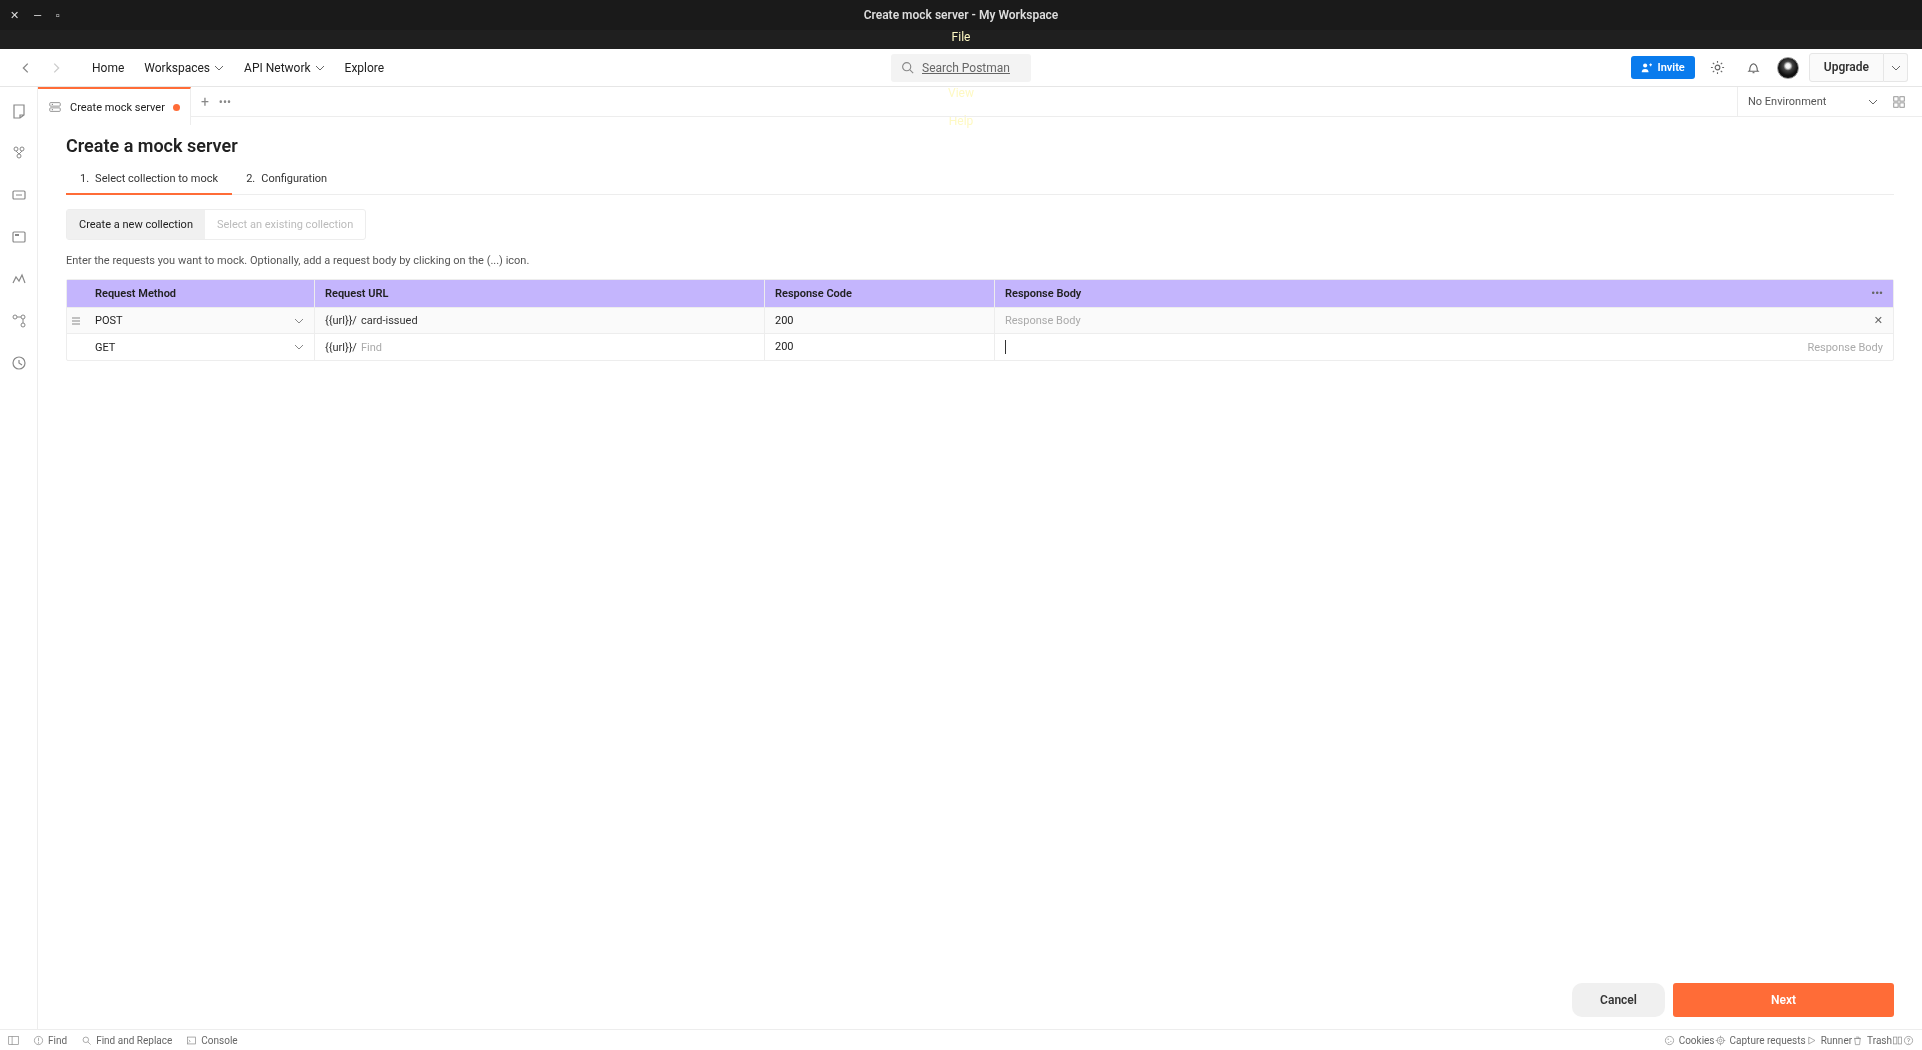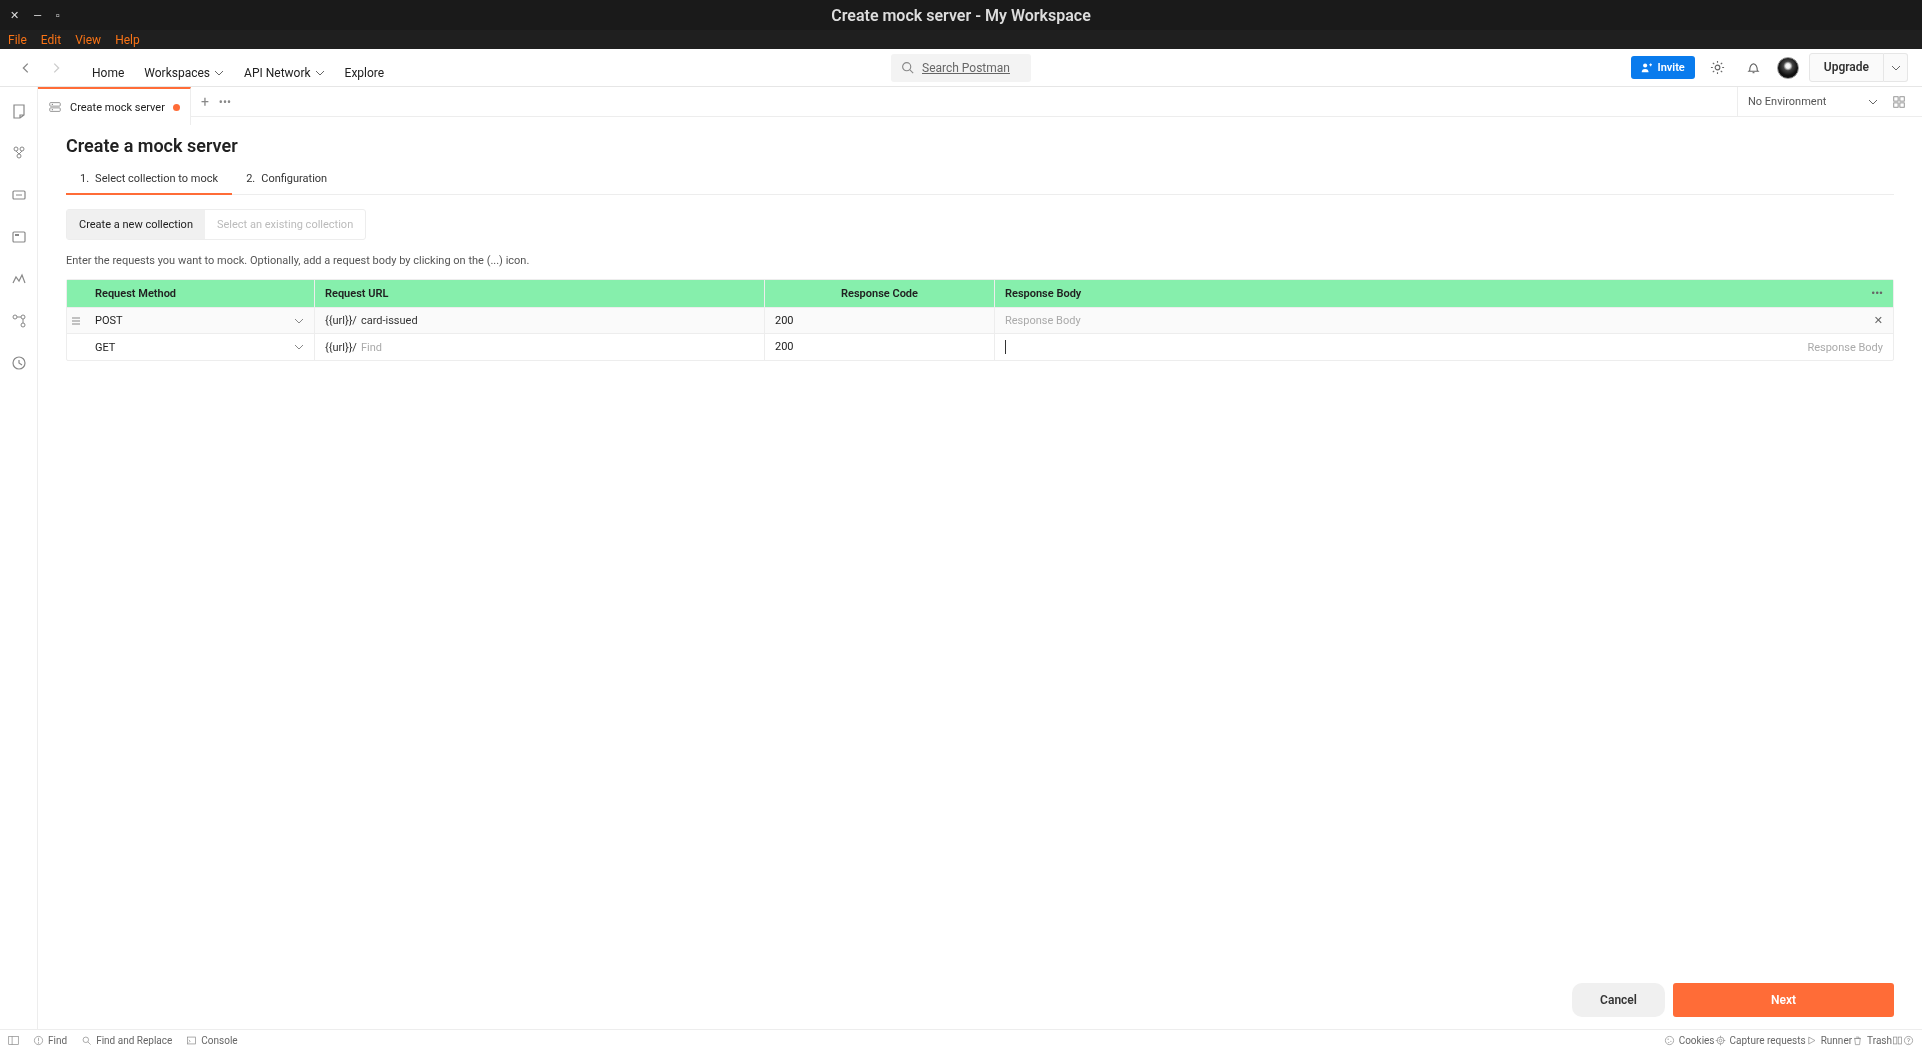--- a/index.html
+++ b/index.html
@@ -1,24 +1,24 @@
 <!DOCTYPE html>
 <html><head>
 <meta charset="utf-8">
 <style>
 * { box-sizing: border-box; margin: 0; padding: 0; }
 html, body { width: 1922px; height: 1050px; font-family: -apple-system, BlinkMacSystemFont, "Segoe UI", Roboto, Arial, sans-serif; color: #212121; background: #fff; overflow: hidden; }
 .titlebar { height: 30px; background: #1a1a1a; display: flex; align-items: center; color: #ddd; font-size: 12px; position: relative; }
 .titlebar .wincontrols { display: flex; align-items: center; gap: 14px; padding-left: 10px; }
 .titlebar .wincontrols span { cursor: pointer; font-size: 11px; }
-.titlebar .title-center { position: absolute; left: 50%; transform: translateX(-50%); font-size: 16px; font-weight: 600; }
-.menubar { height: 19px; background: #1f1f1f; display: flex; align-items: center; gap: 14px; padding: 0 8px; color: #f97316; font-size: 12px; }
+.titlebar .title-center { position: absolute; left: 50%; transform: translateX(-50%); font-size: 12px; font-weight: 600; }
+.menubar { height: 19px; background: #1f1f1f; display: flex; align-items: center; gap: 14px; padding: 0 8px; color: #fef9c3; font-size: 12px; flex-direction: column; }
 .menubar span { cursor: pointer; }
 .toolbar { height: 38px; border-bottom: 1px solid #e6e6e6; display: flex; align-items: center; padding: 0 14px; position: relative; }
-.tb-left { display: flex; align-items: flex-end; gap: 6px; }
+.tb-left { display: flex; align-items: center; gap: 6px; }
 .navarrow { width: 24px; height: 24px; display: flex; align-items: center; justify-content: center; border-radius: 3px; cursor: pointer; }
 .navarrow svg { width: 14px; height: 14px; }
 .topnav { display: flex; align-items: center; gap: 20px; margin-left: 18px; font-size: 12px; }
 .topnav > div { display: flex; align-items: center; gap: 4px; cursor: pointer; }
 .search-wrap { position: absolute; left: 50%; transform: translateX(-50%); width: 140px; height: 28px; background: #f3f3f3; border-radius: 3px; display: flex; align-items: center; padding: 0 10px; gap: 8px; color: #666; font-size: 12px; text-decoration: underline; }
 .tb-right { margin-left: auto; display: flex; align-items: center; gap: 10px; }
 .btn-invite { background: #097bed; color: #fff; border-radius: 3px; padding: 5px 10px; font-size: 11px; display: flex; align-items: center; gap: 5px; cursor: pointer; font-weight: 600; }
 .iconbtn { width: 26px; height: 26px; display: flex; align-items: center; justify-content: center; cursor: pointer; color: #555; border-radius: 3px; }
 .avatar { width: 22px; height: 22px; border-radius: 50%; background: radial-gradient(circle at 50% 40%, #fff 0, #eee 15%, #444 30%, #111 60%); border: 1px solid #999; cursor: pointer; }
 .btn-upgrade { border: 1px solid #e6e6e6; border-radius: 3px 0 0 3px; padding: 6px 14px; font-size: 12px; cursor: pointer; background: #fafafa; font-weight: 600; color: #333; }
@@ -37,21 +37,21 @@
 .page h1 { font-size: 18px; font-weight: 600; margin-bottom: 8px; }
 .steps { display: flex; border-bottom: 1px solid #ededed; font-size: 11px; }
 .step { padding: 8px 14px; display: flex; gap: 6px; cursor: pointer; color: #333; }
 .step.active { border-bottom: 2px solid #ff6c37; margin-bottom: -1px; }
 .colltabs { display: flex; margin-top: 14px; border: 1px solid #ededed; border-radius: 3px; width: fit-content; font-size: 11px; }
 .colltab { padding: 8px 12px; cursor: pointer; }
 .colltab.active { background: #f0f0f0; }
 .colltab.disabled { color: #bbb; cursor: default; }
 .instructions { font-size: 11px; color: #555; margin-top: 14px; }
 .grid { margin-top: 12px; border: 1px solid #ededed; border-radius: 2px; font-size: 11px; }
-.grid-header { display: flex; border-bottom: 1px solid #ededed; font-weight: 600; background: #86efac; text-align: center; }
+.grid-header { display: flex; border-bottom: 1px solid #ededed; font-weight: 600; background: #c4b5fd; }
 .grid-row { display: flex; border-bottom: 1px solid #ededed; }
 .grid-row:last-child { border-bottom: 0; }
 .col-drag { width: 18px; display: flex; align-items: center; justify-content: center; color: #888; }
 .col-method { width: 230px; border-right: 1px solid #ededed; padding: 6px 10px; display: flex; align-items: center; justify-content: space-between; }
 .col-url { width: 450px; border-right: 1px solid #ededed; padding: 6px 10px; display: flex; align-items: center; gap: 4px; }
 .col-code { width: 230px; border-right: 1px solid #ededed; padding: 6px 10px; }
 .col-body { flex: 1; padding: 6px 10px; display: flex; align-items: center; justify-content: space-between; }
 .grid-header .col-method, .grid-header .col-url, .grid-header .col-code, .grid-header .col-body { padding: 7px 10px; }
 .url-prefix { color: #333; }
 .url-path { color: #333; }

